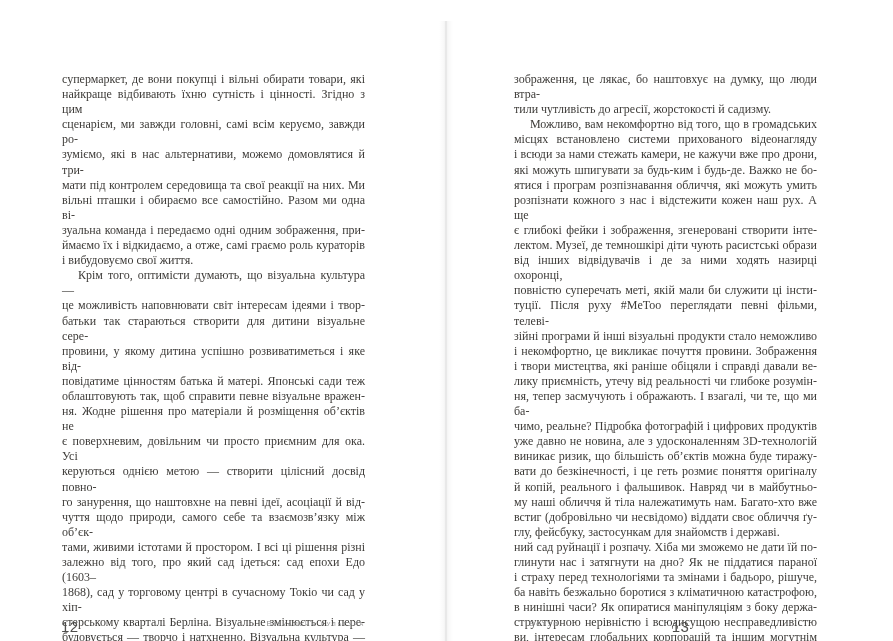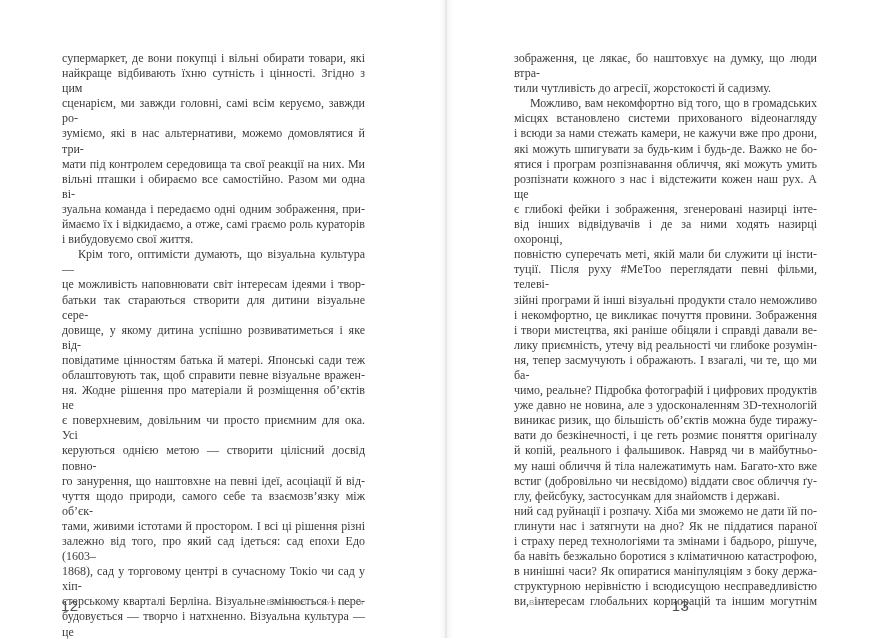--- a/index.html
+++ b/index.html
@@ -10,21 +10,21 @@
     --spine: #dcdcdc;
   }
   html, body { margin: 0; padding: 0; }
   body {
     width: 893px; height: 641px;
     background: var(--page_bg);
     font-family: "Liberation Serif", serif;
     overflow: hidden;
     position: relative;
   }
-  .spread { position: absolute; inset: 0; }
+  .spread { position: absolute; inset: 0; margin-top: 21px; }
 
   .spine {
     position: absolute;
     left: 439px; top: 0;
     width: 14px; height: 638px;
     background: linear-gradient(to right,
       rgba(0,0,0,0) 0%,
       rgba(0,0,0,0.03) 38%,
       rgba(0,0,0,0.10) 48%,
       rgba(0,0,0,0.10) 52%,
@@ -86,21 +86,21 @@
         <div class="line">сценарієм, ми завжди головні, самі всім керуємо, завжди ро-</div>
         <div class="line">зуміємо, які в нас альтернативи, можемо домовлятися й три-</div>
         <div class="line">мати під контролем середовища та свої реакції на них. Ми</div>
         <div class="line">вільні пташки і обираємо все самостійно. Разом ми одна ві-</div>
         <div class="line">зуальна команда і передаємо одні одним зображення, при-</div>
         <div class="line">ймаємо їх і відкидаємо, а отже, самі граємо роль кураторів</div>
         <div class="line para-end">і вибудовуємо свої життя.</div>
         <div class="line indent">Крім того, оптимісти думають, що візуальна культура —</div>
         <div class="line">це можливість наповнювати світ інтересам ідеями і твор-</div>
         <div class="line">батьки так стараються створити для дитини візуальне сере-</div>
-        <div class="line">довище, у якому дитина успішно розвиватиметься і яке від-</div>
+        <div class="line">провини, у якому дитина успішно розвиватиметься і яке від-</div>
         <div class="line">повідатиме цінностям батька й матері. Японські сади теж</div>
         <div class="line">облаштовують так, щоб справити певне візуальне вражен-</div>
         <div class="line">ня. Жодне рішення про матеріали й розміщення об’єктів не</div>
         <div class="line">є поверхневим, довільним чи просто приємним для ока. Усі</div>
         <div class="line">керуються однією метою — створити цілісний досвід повно-</div>
         <div class="line">го занурення, що наштовхне на певні ідеї, асоціації й від-</div>
         <div class="line">чуття щодо природи, самого себе та взаємозв’язку між об’єк-</div>
         <div class="line">тами, живими істотами й простором. І всі ці рішення різні</div>
         <div class="line">залежно від того, про який сад ідеться: сад епохи Едо (1603–</div>
         <div class="line">1868), сад у торговому центрі в сучасному Токіо чи сад у хіп-</div>
@@ -116,21 +116,22 @@
   <div>
     <div class="text-block right-col">
         <div class="line">зображення, це лякає, бо наштовхує на думку, що люди втра-</div>
         <div class="line para-end">тили чутливість до агресії, жорстокості й садизму.</div>
         <div class="line indent">Можливо, вам некомфортно від того, що в громадських</div>
         <div class="line">місцях встановлено системи прихованого відеонагляду</div>
         <div class="line">і всюди за нами стежать камери, не кажучи вже про дрони,</div>
         <div class="line">які можуть шпигувати за будь-ким і будь-де. Важко не бо-</div>
         <div class="line">ятися і програм розпізнавання обличчя, які можуть умить</div>
         <div class="line">розпізнати кожного з нас і відстежити кожен наш рух. А ще</div>
-        <div class="line">є глибокі фейки і зображення, згенеровані назирці інте-</div>
+        <div class="line">є глибокі фейки і зображення, згенеровані створити інте-</div>
+        <div class="line">лектом. Музеї, де темношкірі діти чують расистські образи</div>
         <div class="line">від інших відвідувачів і де за ними ходять назирці охоронці,</div>
         <div class="line">повністю суперечать меті, якій мали би служити ці інсти-</div>
         <div class="line">туції. Після руху #MeToo переглядати певні фільми, телеві-</div>
         <div class="line">зійні програми й інші візуальні продукти стало неможливо</div>
         <div class="line">і некомфортно, це викликає почуття провини. Зображення</div>
         <div class="line">і твори мистецтва, які раніше обіцяли і справді давали ве-</div>
         <div class="line">лику приємність, утечу від реальності чи глибоке розумін-</div>
         <div class="line">ня, тепер засмучують і ображають. І взагалі, чи те, що ми ба-</div>
         <div class="line">чимо, реальне? Підробка фотографій і цифрових продуктів</div>
         <div class="line">уже давно не новина, але з удосконаленням 3D-технологій</div>

